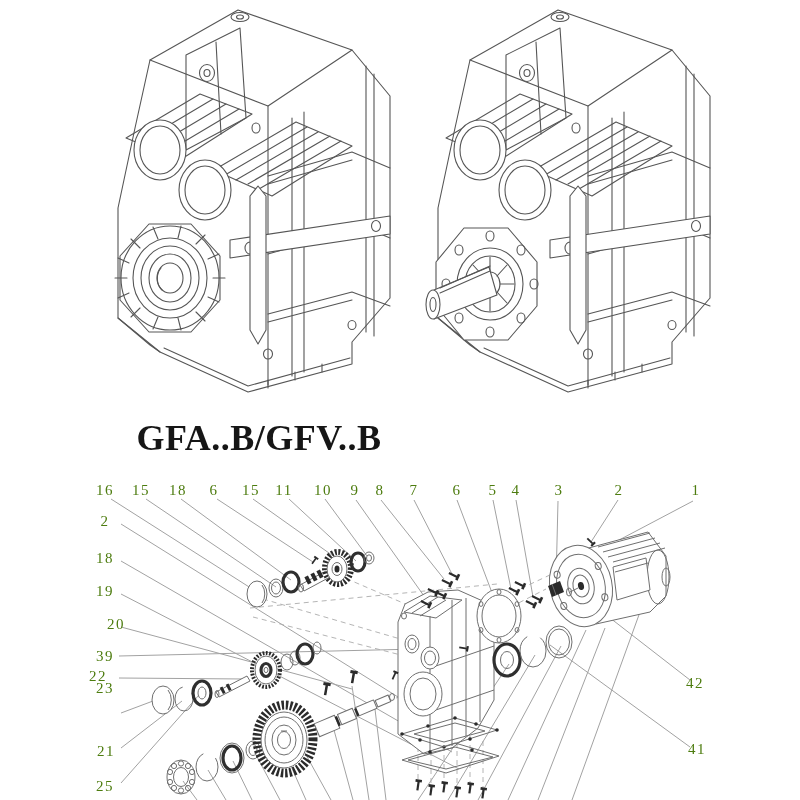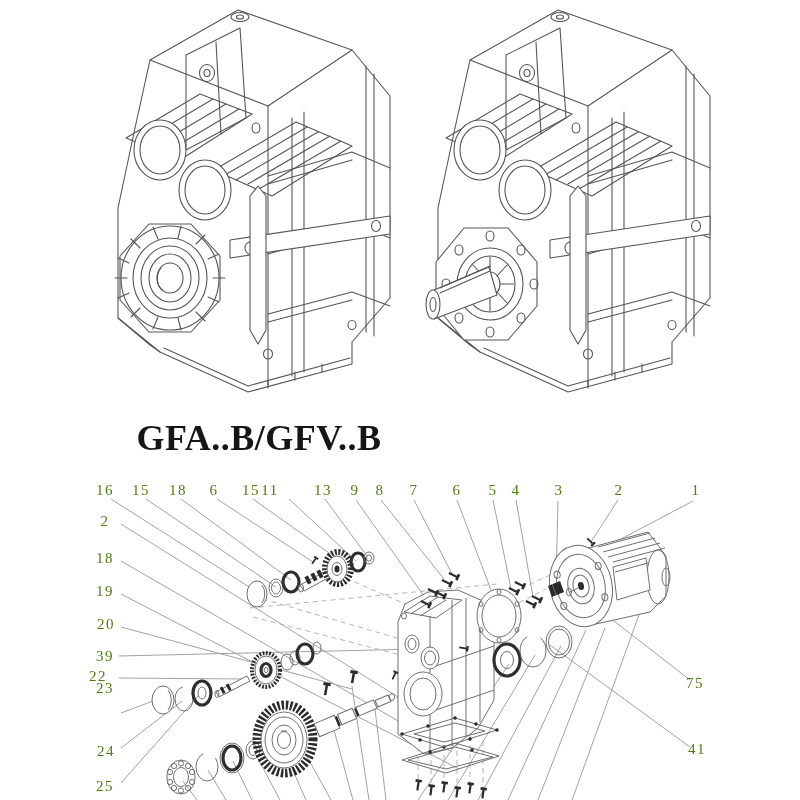--- a/index.html
+++ b/index.html
@@ -373,38 +373,38 @@
   </g>
 </svg>
 
 <span class="model-label" style="left:259px;top:417px">GFA..B/GFV..B</span>
 
 <span class="callout" style="left:105px;top:490px">16</span>
 <span class="callout" style="left:141px;top:490px">15</span>
 <span class="callout" style="left:178px;top:490px">18</span>
 <span class="callout" style="left:214px;top:490px">6</span>
 <span class="callout" style="left:251px;top:490px">15</span>
-<span class="callout" style="left:270px;top:490px">11</span>
-<span class="callout" style="left:323px;top:490px">13</span>
+<span class="callout" style="left:284px;top:490px">11</span>
+<span class="callout" style="left:323px;top:490px">10</span>
 <span class="callout" style="left:355px;top:490px">9</span>
 <span class="callout" style="left:380px;top:490px">8</span>
 <span class="callout" style="left:414px;top:490px">7</span>
 <span class="callout" style="left:457px;top:490px">6</span>
 <span class="callout" style="left:493px;top:490px">5</span>
 <span class="callout" style="left:516px;top:490px">4</span>
 <span class="callout" style="left:559px;top:490px">3</span>
 <span class="callout" style="left:619px;top:490px">2</span>
 <span class="callout" style="left:696px;top:490px">1</span>
 
 <span class="callout" style="left:105px;top:521px">2</span>
 <span class="callout" style="left:105px;top:558px">18</span>
 <span class="callout" style="left:105px;top:591px">19</span>
-<span class="callout" style="left:106px;top:624px">20</span>
+<span class="callout" style="left:116px;top:624px">20</span>
 <span class="callout" style="left:105px;top:656px">39</span>
 <span class="callout" style="left:98px;top:676px">22</span>
 <span class="callout" style="left:105px;top:688px">23</span>
-<span class="callout" style="left:106px;top:751px">24</span>
+<span class="callout" style="left:106px;top:751px">21</span>
 <span class="callout" style="left:105px;top:786px">25</span>
 
-<span class="callout" style="left:695px;top:683px">75</span>
+<span class="callout" style="left:695px;top:683px">42</span>
 <span class="callout" style="left:697px;top:749px">41</span>
 
 </div>
 
 </body></html>

